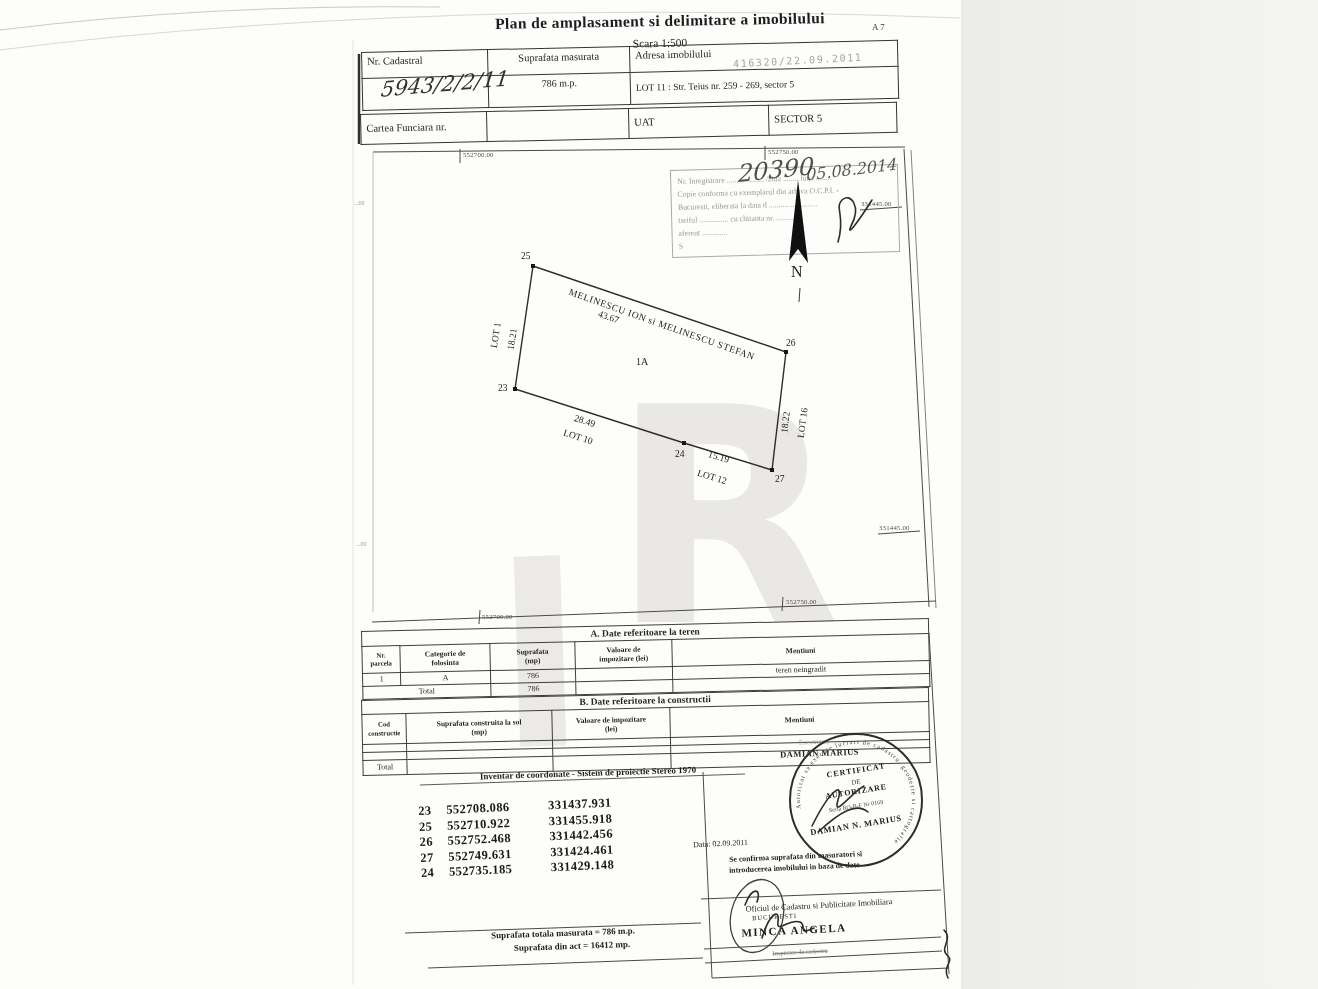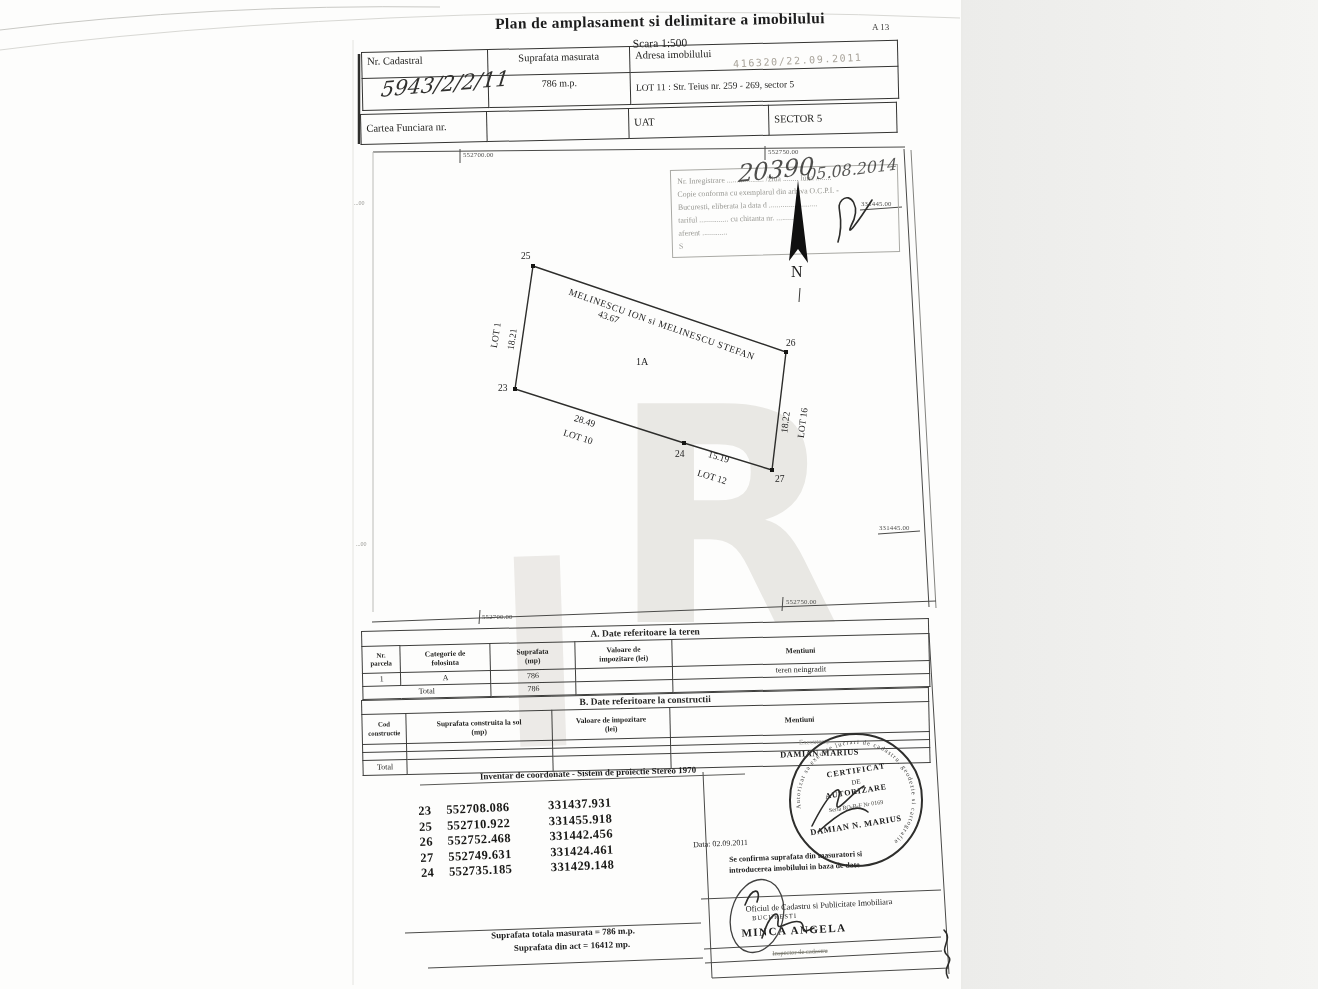--- a/index.html
+++ b/index.html
@@ -81,21 +81,21 @@
       <line x1="705" y1="963" x2="942" y2="951"></line>
       <line x1="405" y1="933" x2="701" y2="923"></line>
       <line x1="428" y1="968" x2="703" y2="958"></line>
       <line x1="420" y1="785" x2="745" y2="774" stroke="#5a5a57"></line>
     </g>
 
     <ellipse cx="757" cy="916" rx="26" ry="37" transform="rotate(14 757 916)" stroke="#414140" stroke-width="1.3" fill="none"></ellipse>
   </svg>
 
   <div class="lbl" style="left:470px;top:12px;width:380px;text-align:center;font-size:15.5px;font-weight:700;letter-spacing:.4px;transform:rotate(-1deg)">Plan de amplasament si delimitare a imobilului</div>
-  <div class="lbl" style="left:872px;top:22px;font-size:9px;color:#3b3b39">A 13</div>
+  <div class="lbl" style="left:872px;top:22px;font-size:9px;color:#3b3b39">A 7</div>
   <div class="lbl" style="left:560px;top:37px;width:200px;text-align:center;font-size:11.5px;transform:rotate(-1deg)">Scara 1:500</div>
 
   <table class="top-table" style="left:361px;top:52px;width:536px;transform:rotate(-1.3deg);transform-origin:0 0">
     <colgroup>
         <col style="width:126px">
         <col style="width:142px">
         <col style="width:268px">
       </colgroup>
     <tbody>
         <tr style="height:26px">

